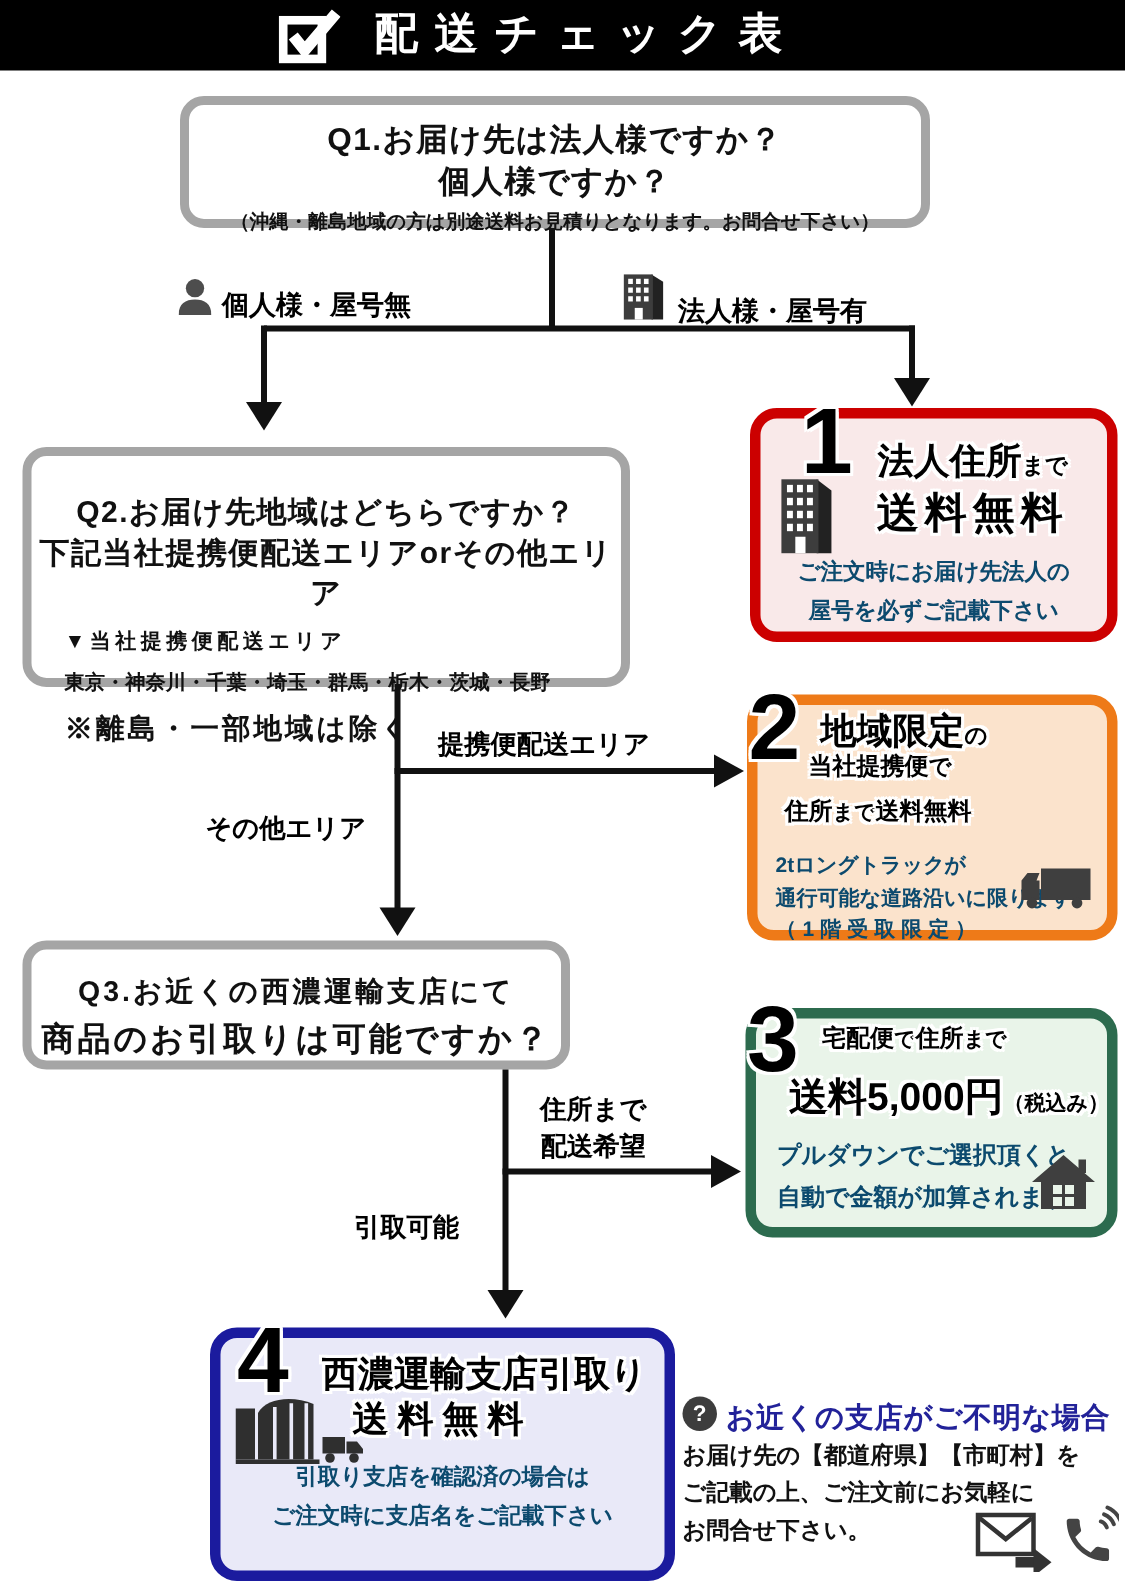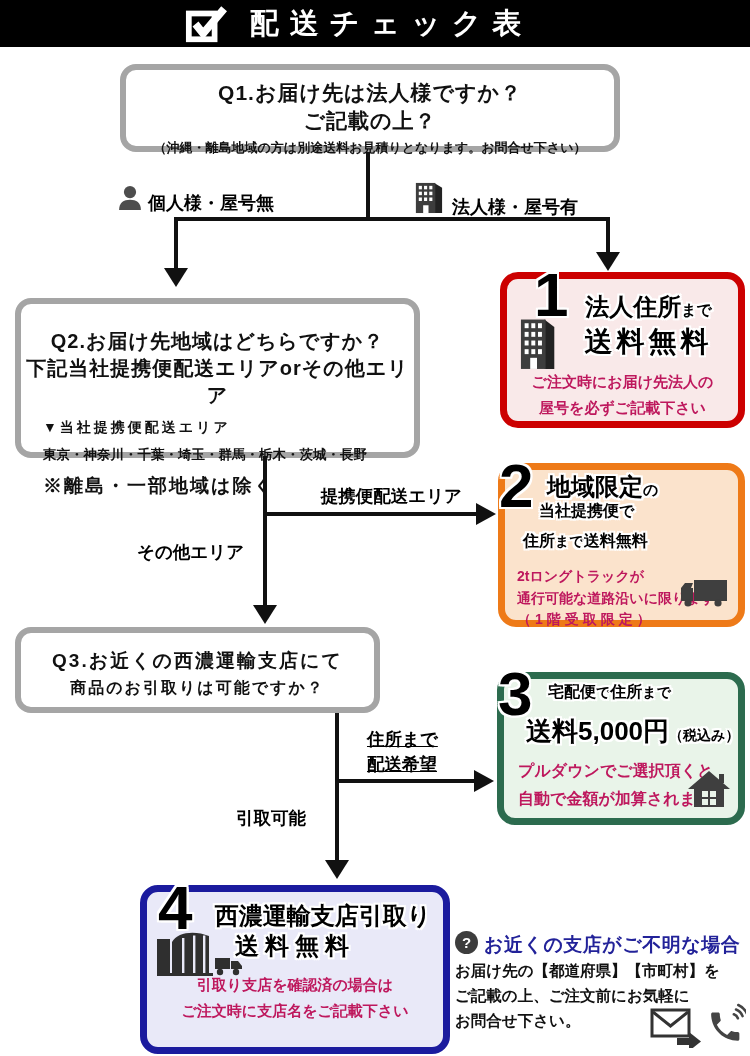--- a/index.html
+++ b/index.html
@@ -20,21 +20,21 @@
   .r1{border:7px solid var(--red,#c00);background:var(--red-bg,#f9e9e9);}
   .r2{border:7px solid var(--orange,#ee7a18);background:var(--orange-bg,#fbe3cc);}
   .r3{border:7px solid var(--green,#2c6b4e);background:var(--green-bg,#e9f4e9);}
   .r4{border:7px solid var(--blue,#1b1b9e);background:var(--blue-bg,#e9e9f8);}
   .bignum{position:absolute;font-size:62px;line-height:1;font-weight:bold;color:#000;z-index:5;}
   .ow{text-shadow:-2px 0 0 #fff,2px 0 0 #fff,0 -2px 0 #fff,0 2px 0 #fff,
       -2px -2px 0 #fff,2px -2px 0 #fff,-2px 2px 0 #fff,2px 2px 0 #fff;}
   .trow{position:absolute;display:flex;align-items:baseline;white-space:nowrap;font-weight:bold;color:#000;}
   .big24{font-size:24px;} .big25{font-size:16px;} .big27{font-size:26px;} .big28{font-size:28px;}
   .small15{font-size:15px;} .small14{font-size:14px;}
-  .rbody{position:absolute;font-weight:bold;color:#be185d;}
+  .rbody{position:absolute;font-weight:bold;color:#0c4a6e;}
   
   .line{position:absolute;background:#111;}
   .arr-d{position:absolute;width:0;height:0;border-left:12px solid transparent;
          border-right:12px solid transparent;border-top:19px solid #111;}
   .arr-r{position:absolute;width:0;height:0;border-top:11px solid transparent;
          border-bottom:11px solid transparent;border-left:20px solid #111;}
   .edge{position:absolute;font-weight:bold;font-size:17.5px;color:#000;white-space:nowrap;}
   .blabel{position:absolute;display:flex;align-items:flex-end;gap:7px;font-weight:bold;font-size:18px;color:#000;white-space:nowrap;}
   
   .q-circle{position:absolute;left:455px;top:931px;width:23px;height:23px;border-radius:50%;
@@ -55,21 +55,21 @@
       <svg width="42" height="40" viewBox="0 0 44 40">
         <rect x="4" y="9" width="27" height="27" fill="none" stroke="#fff" stroke-width="6"></rect>
         <path d="M11 20 L19 30 L41 4" fill="none" stroke="#fff" stroke-width="8"></path>
       </svg>
     </span>
     <span class="header-title">配送チェック表</span>
   </div>
 
   <div class="qbox" style="left:120px;top:64px;width:500px;height:88px;padding-top:9px;">
     <div class="q-l" style="font-size:21px;letter-spacing:1px;">Q1.お届け先は法人様ですか？</div>
-    <div class="q-l" style="font-size:21px;letter-spacing:1px;">ご記載の上？</div>
+    <div class="q-l" style="font-size:21px;letter-spacing:1px;">個人様ですか？</div>
     <div class="q-l" style="font-size:13px;margin-top:4px;">（沖縄・離島地域の方は別途送料お見積りとなります。お問合せ下さい）</div>
   </div>
 
   <div class="line" style="left:366px;top:152px;width:4px;height:66px;"></div>
   <div class="line" style="left:176px;top:217px;width:434px;height:4px;"></div>
   <div class="line" style="left:174px;top:217px;width:4px;height:52px;"></div>
   <div class="arr-d" style="left:164px;top:268px;"></div>
   <div class="line" style="left:606px;top:217px;width:4px;height:36px;"></div>
   <div class="arr-d" style="left:596px;top:252px;"></div>
 
@@ -147,21 +147,21 @@
     <div class="rbody" style="left:0;top:90px;width:100%;text-align:center;font-size:15px;line-height:1.75;">
       <div>ご注文時にお届け先法人の</div>
       <div>屋号を必ずご記載下さい</div>
     </div>
   </div>
 
   <div class="line" style="left:263px;top:456px;width:4px;height:150px;"></div>
   <div class="arr-d" style="left:253px;top:605px;"></div>
   <div class="line" style="left:263px;top:512px;width:213px;height:4px;"></div>
   <div class="arr-r" style="left:476px;top:503px;"></div>
-  <div class="edge" style="left:292px;top:484px;width:170px;text-align:right;">提携便配送エリア</div>
+  <div class="edge" style="left:292px;top:484px;width:170px;">提携便配送エリア</div>
   <div class="edge" style="left:137px;top:540px;">その他エリア</div>
 
   <div class="bignum ow" style="left:499px;top:455px;">2</div>
   <div class="rbox r2" style="left:498px;top:463px;width:247px;height:164px;">
     <div class="trow ow" style="left:42px;top:1px;">
       <span class="big24">地域限定</span>
         <span class="small15">の</span>
     </div>
     <div class="trow ow" style="left:34px;top:31px;">
       <span class="big25">当社提携便</span>
@@ -182,21 +182,21 @@
         <path d="M1 11 h10 l2 -5 h-8 z M1 11 h12 v13 h-12 z"></path>
         <rect x="14" y="3" width="33" height="21"></rect>
         <circle cx="8" cy="26" r="3.6"></circle>
           <circle cx="38" cy="26" r="3.6"></circle>
       </svg>
     </span>
   </div>
 
   <div class="qbox" style="left:15px;top:627px;width:365px;height:86px;padding-top:15px;">
     <div class="q-l" style="font-size:19px;letter-spacing:2px;">Q3.お近くの西濃運輸支店にて</div>
-    <div class="q-l" style="font-size:16px;letter-spacing:2px;margin-top:4px;">商品のお引取りは可能ですか？</div>
+    <div class="q-l" style="font-size:22px;letter-spacing:2px;margin-top:4px;">商品のお引取りは可能ですか？</div>
   </div>
 
   <div class="bignum ow" style="left:498px;top:663px;">3</div>
   <div class="rbox r3" style="left:497px;top:672px;width:248px;height:153px;">
     <div class="trow ow" style="left:44px;top:3px;">
       <span class="big25">宅配便</span>
         <span class="small14">で</span>
         <span class="big25">住所</span>
         <span class="small14">まで</span>
     </div>
@@ -219,21 +219,21 @@
             <rect x="22" y="28" width="6" height="6"></rect>
         </g>
       </svg>
     </span>
   </div>
 
   <div class="line" style="left:335px;top:713px;width:4px;height:148px;"></div>
   <div class="arr-d" style="left:325px;top:860px;"></div>
   <div class="line" style="left:335px;top:779px;width:140px;height:4px;"></div>
   <div class="arr-r" style="left:474px;top:770px;"></div>
-  <div class="edge" style="left:367px;top:727px;width:95px;text-align:left;line-height:1.45;text-decoration:underline;">
+  <div class="edge" style="left:348px;top:727px;width:95px;text-align:center;line-height:1.45;">
     <div>住所まで</div>
     <div>配送希望</div>
   </div>
   <div class="edge" style="left:236px;top:806px;">引取可能</div>
 
   <div class="bignum ow" style="left:158px;top:877px;">4</div>
   <div class="rbox r4" style="left:140px;top:885px;width:310px;height:169px;">
     <div class="trow ow" style="left:0;top:8px;width:100%;padding-left:56px;box-sizing:border-box;justify-content:center;">
       <span class="big24">西濃運輸支店引取り</span>
     </div>

